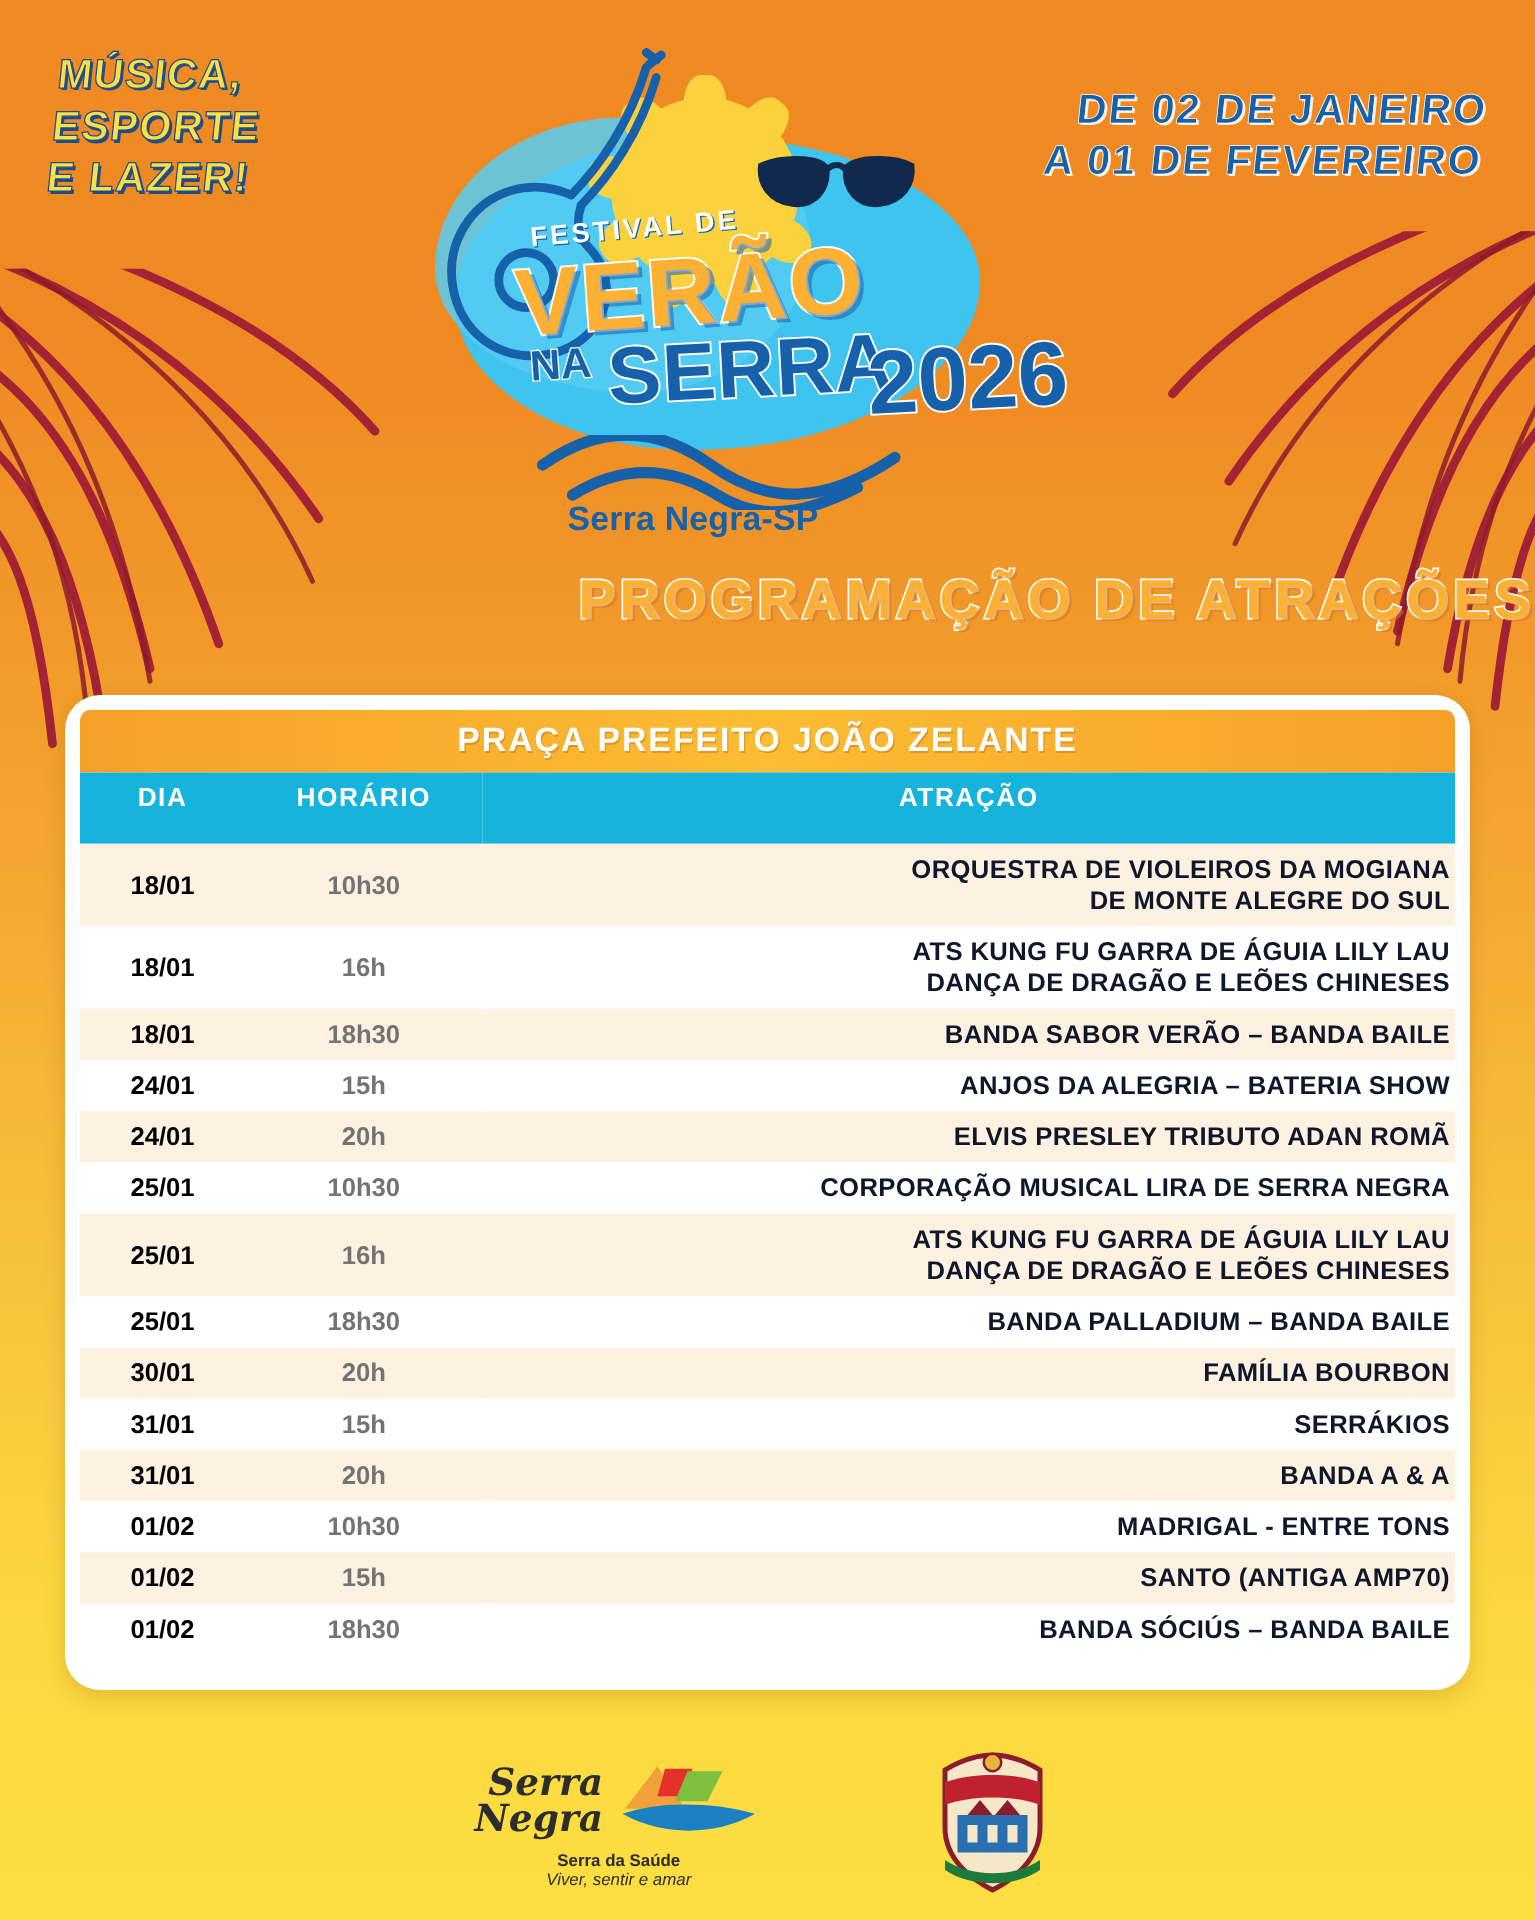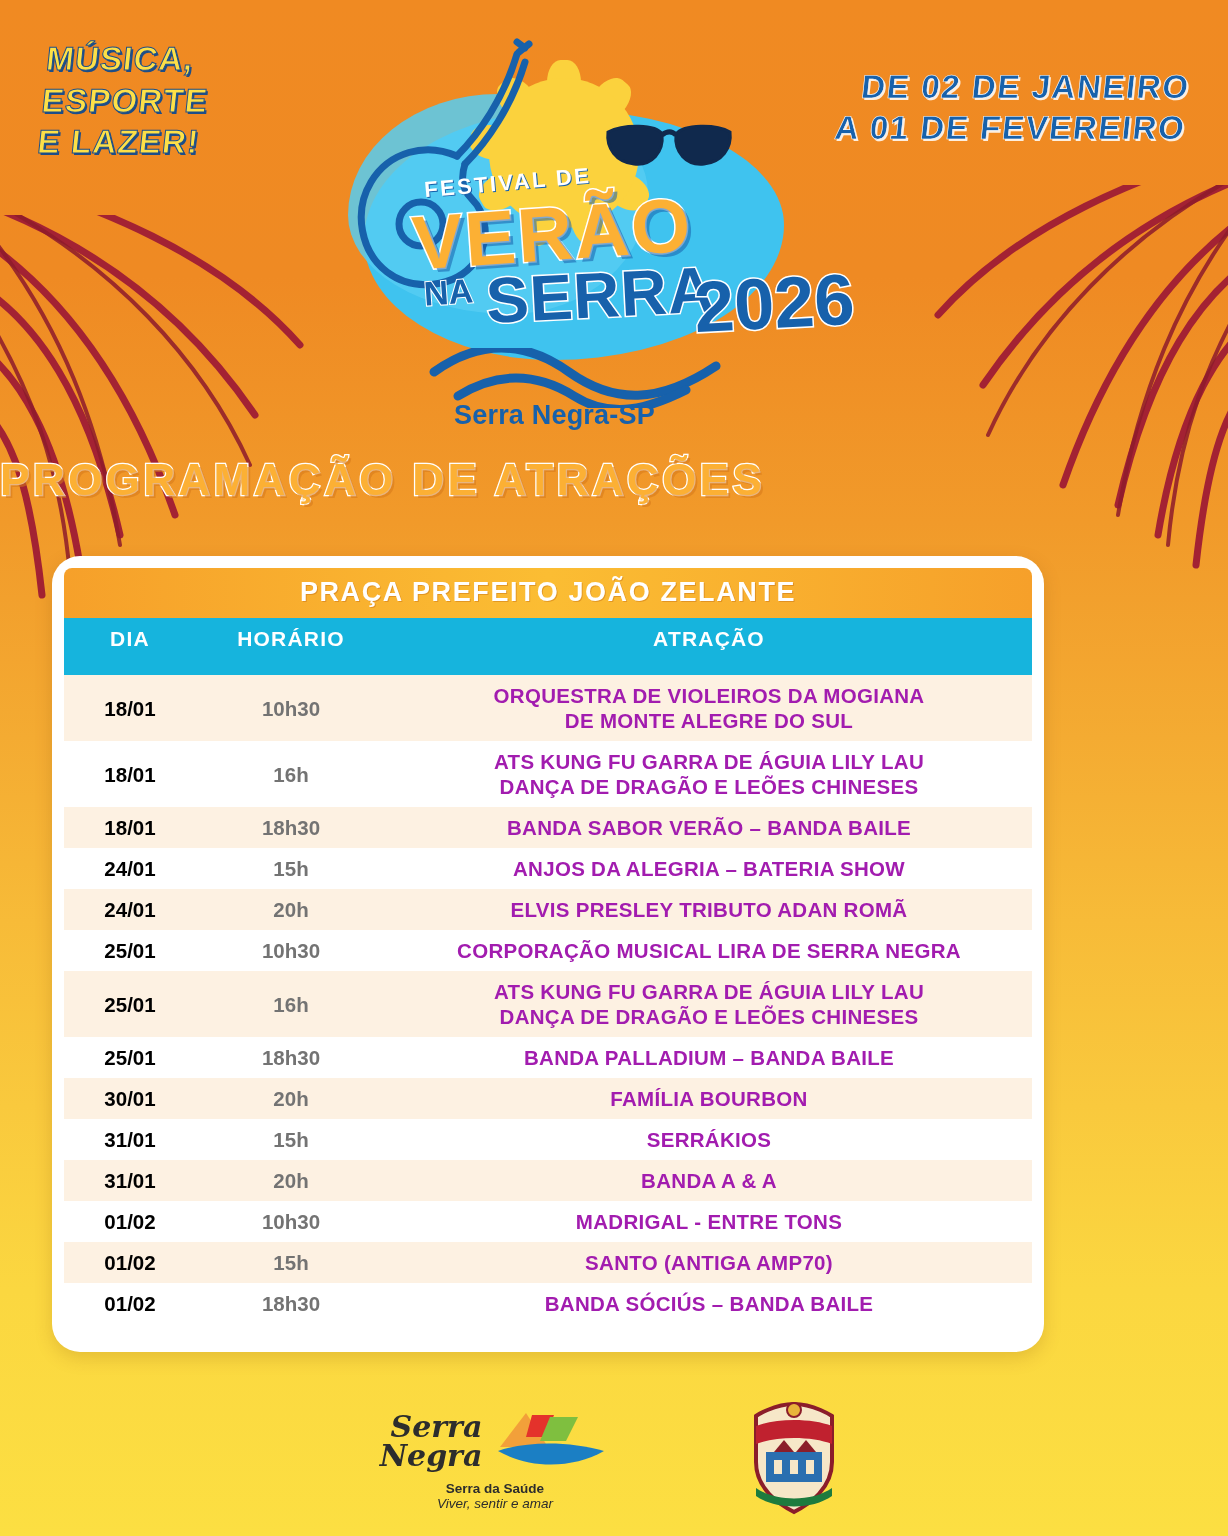--- a/index.html
+++ b/index.html
@@ -141,35 +141,35 @@
   .t-city {
     position: absolute; left: 150px; top: 370px;
     font-size: 27px; font-weight: 700; color: #1761ab;
     letter-spacing: .2px;
   }
 
   
   .section-title {
     position: absolute;
     left: 0; right: 0; top: 455px;
-    text-align: left;
+    text-align: right;
     font-size: 44px;
     font-weight: 900;
     letter-spacing: 3.4px;
     color: #fcb034;
     -webkit-text-stroke: 2.5px #ffffff;
     paint-order: stroke fill;
     text-shadow: 3px 3px 0 rgba(214,120,26,.55);
   }
 
   
   .card {
     position: absolute;
     left: 52px; top: 556px;
-    width: 992px;
+    width: 1124px;
     background: #ffffff;
     border-radius: 28px;
     padding: 12px 12px 28px 12px;
     box-shadow: 0 6px 18px rgba(120,60,0,.18);
   }
   .venue {
     background: linear-gradient(90deg, #f6a02a 0%, #fbbd33 50%, #f6a02a 100%);
     border-radius: 8px 8px 0 0;
     text-align: center;
     font-size: 27px;
@@ -195,21 +195,21 @@
     font-size: 20.5px;
     font-weight: 800;
     color: #1a5f96;
     padding: 8px 4px;
     line-height: 1.22;
   }
   tbody tr:nth-child(odd) { background: #fdf1e2; }
   tbody tr:nth-child(even) { background: #ffffff; }
   td.dia { color: #000000; }
   td.hora { color: #737373; }
-  td.atracao { color: #a21caf; letter-spacing: .3px; }
+  td.atracao { color: #0f172a; letter-spacing: .3px; text-align: right; }
   .line2 { display: block; }
 
   
   .footer {
     position: absolute;
     left: 0; right: 0; bottom: 18px;
     display: flex;
     justify-content: center;
     align-items: center;
     gap: 130px;

